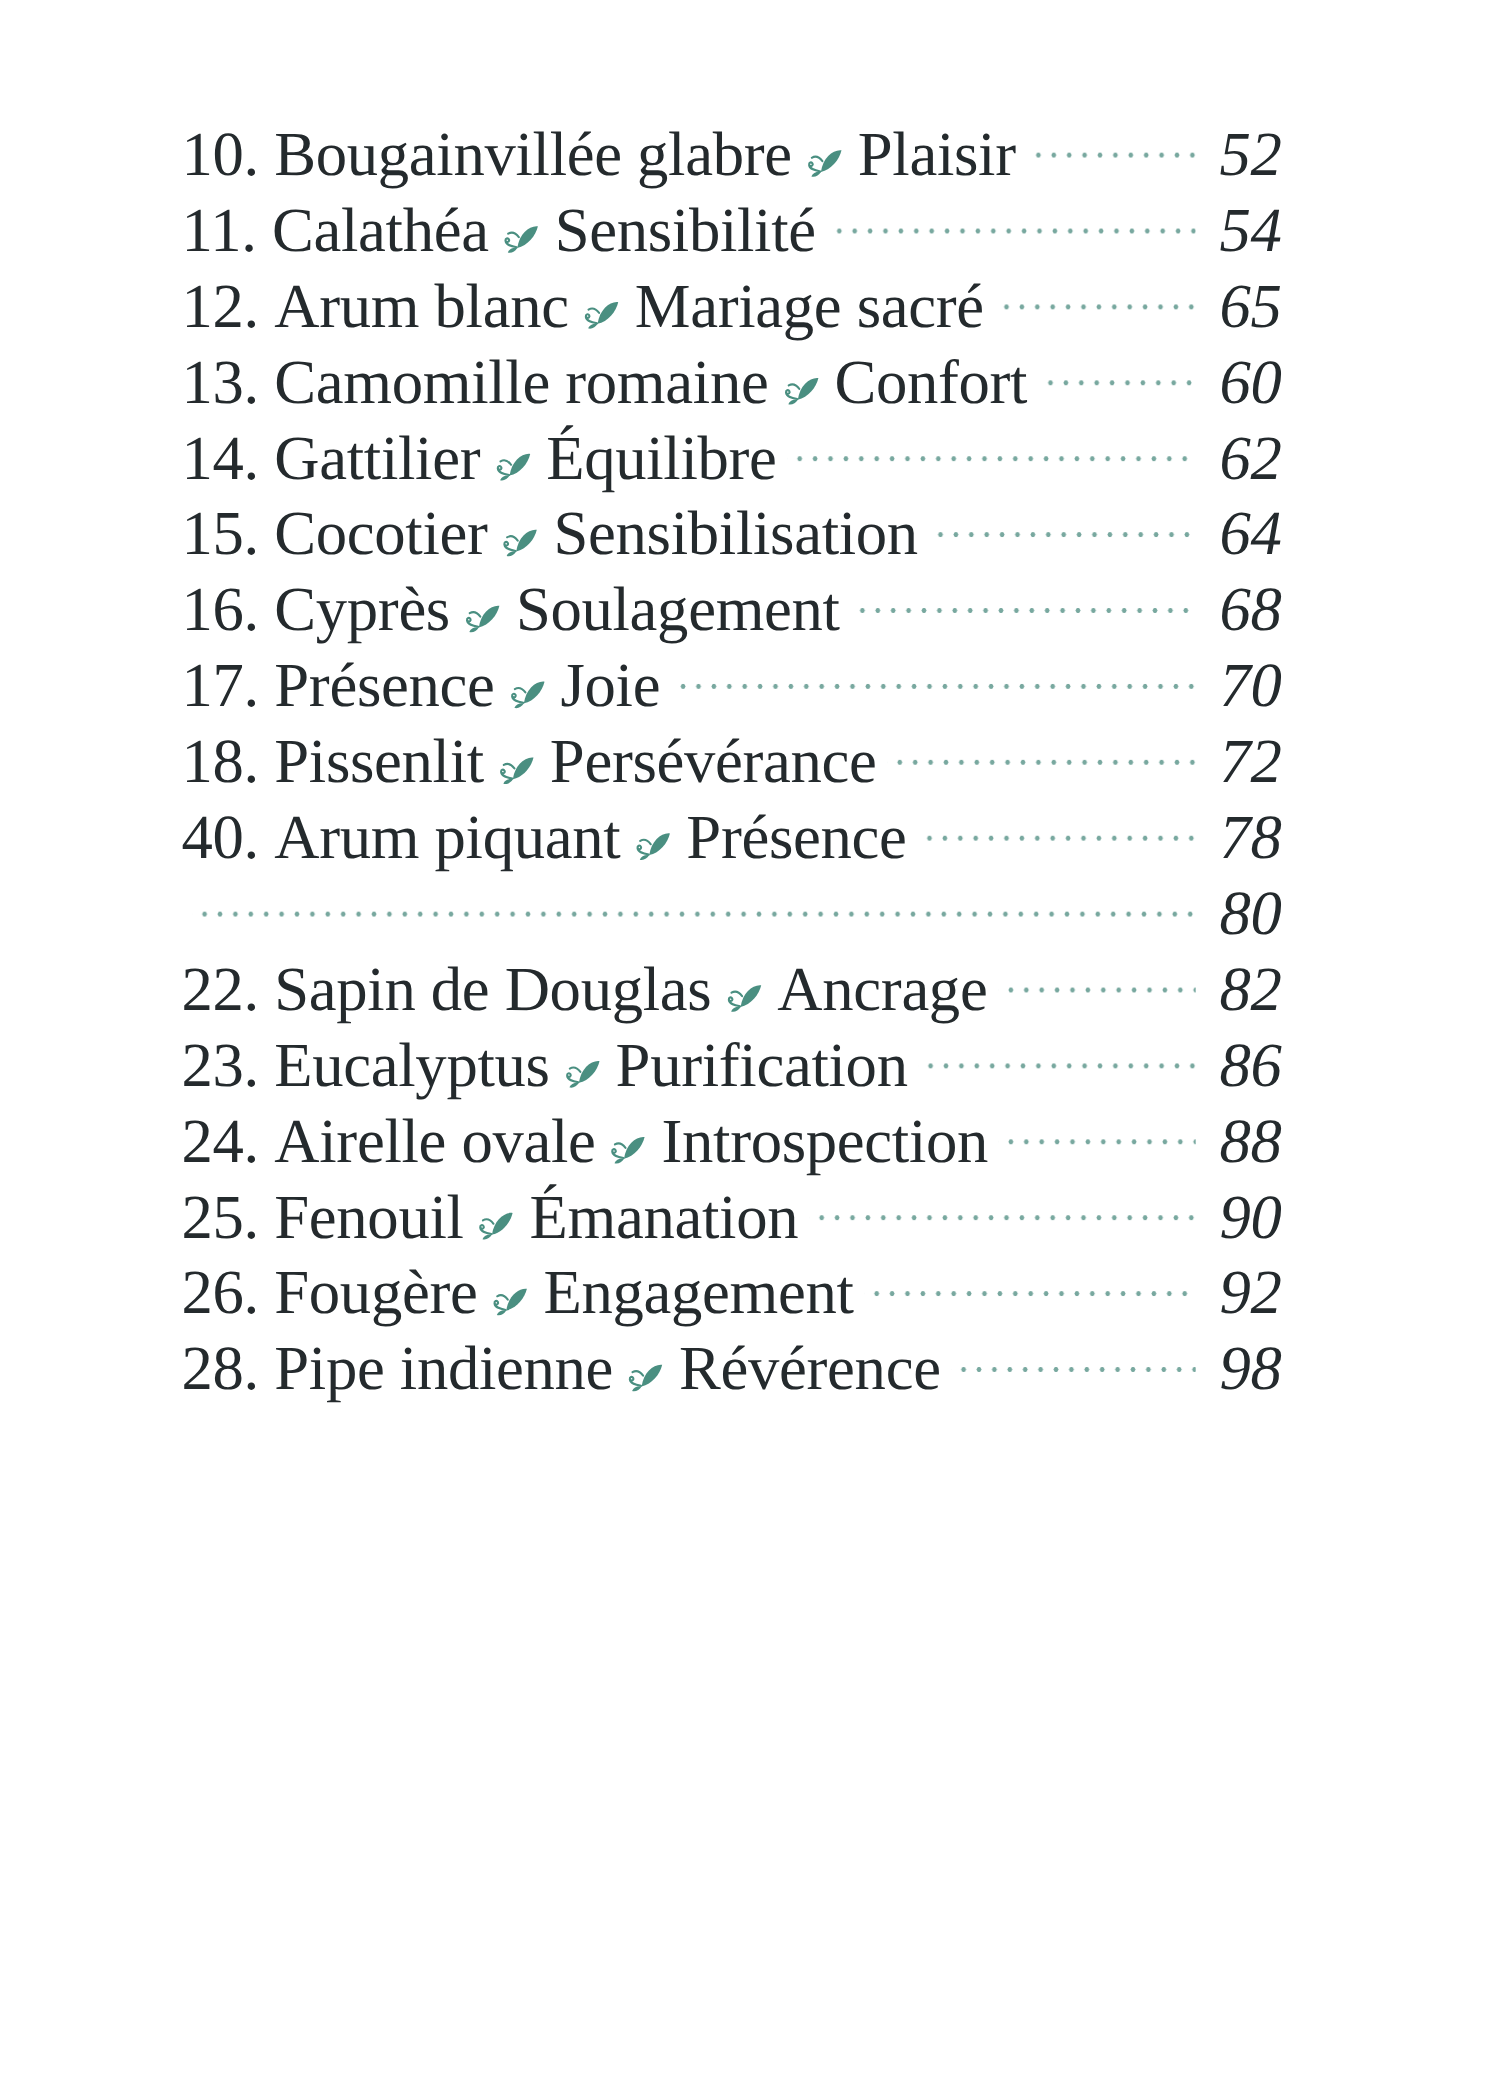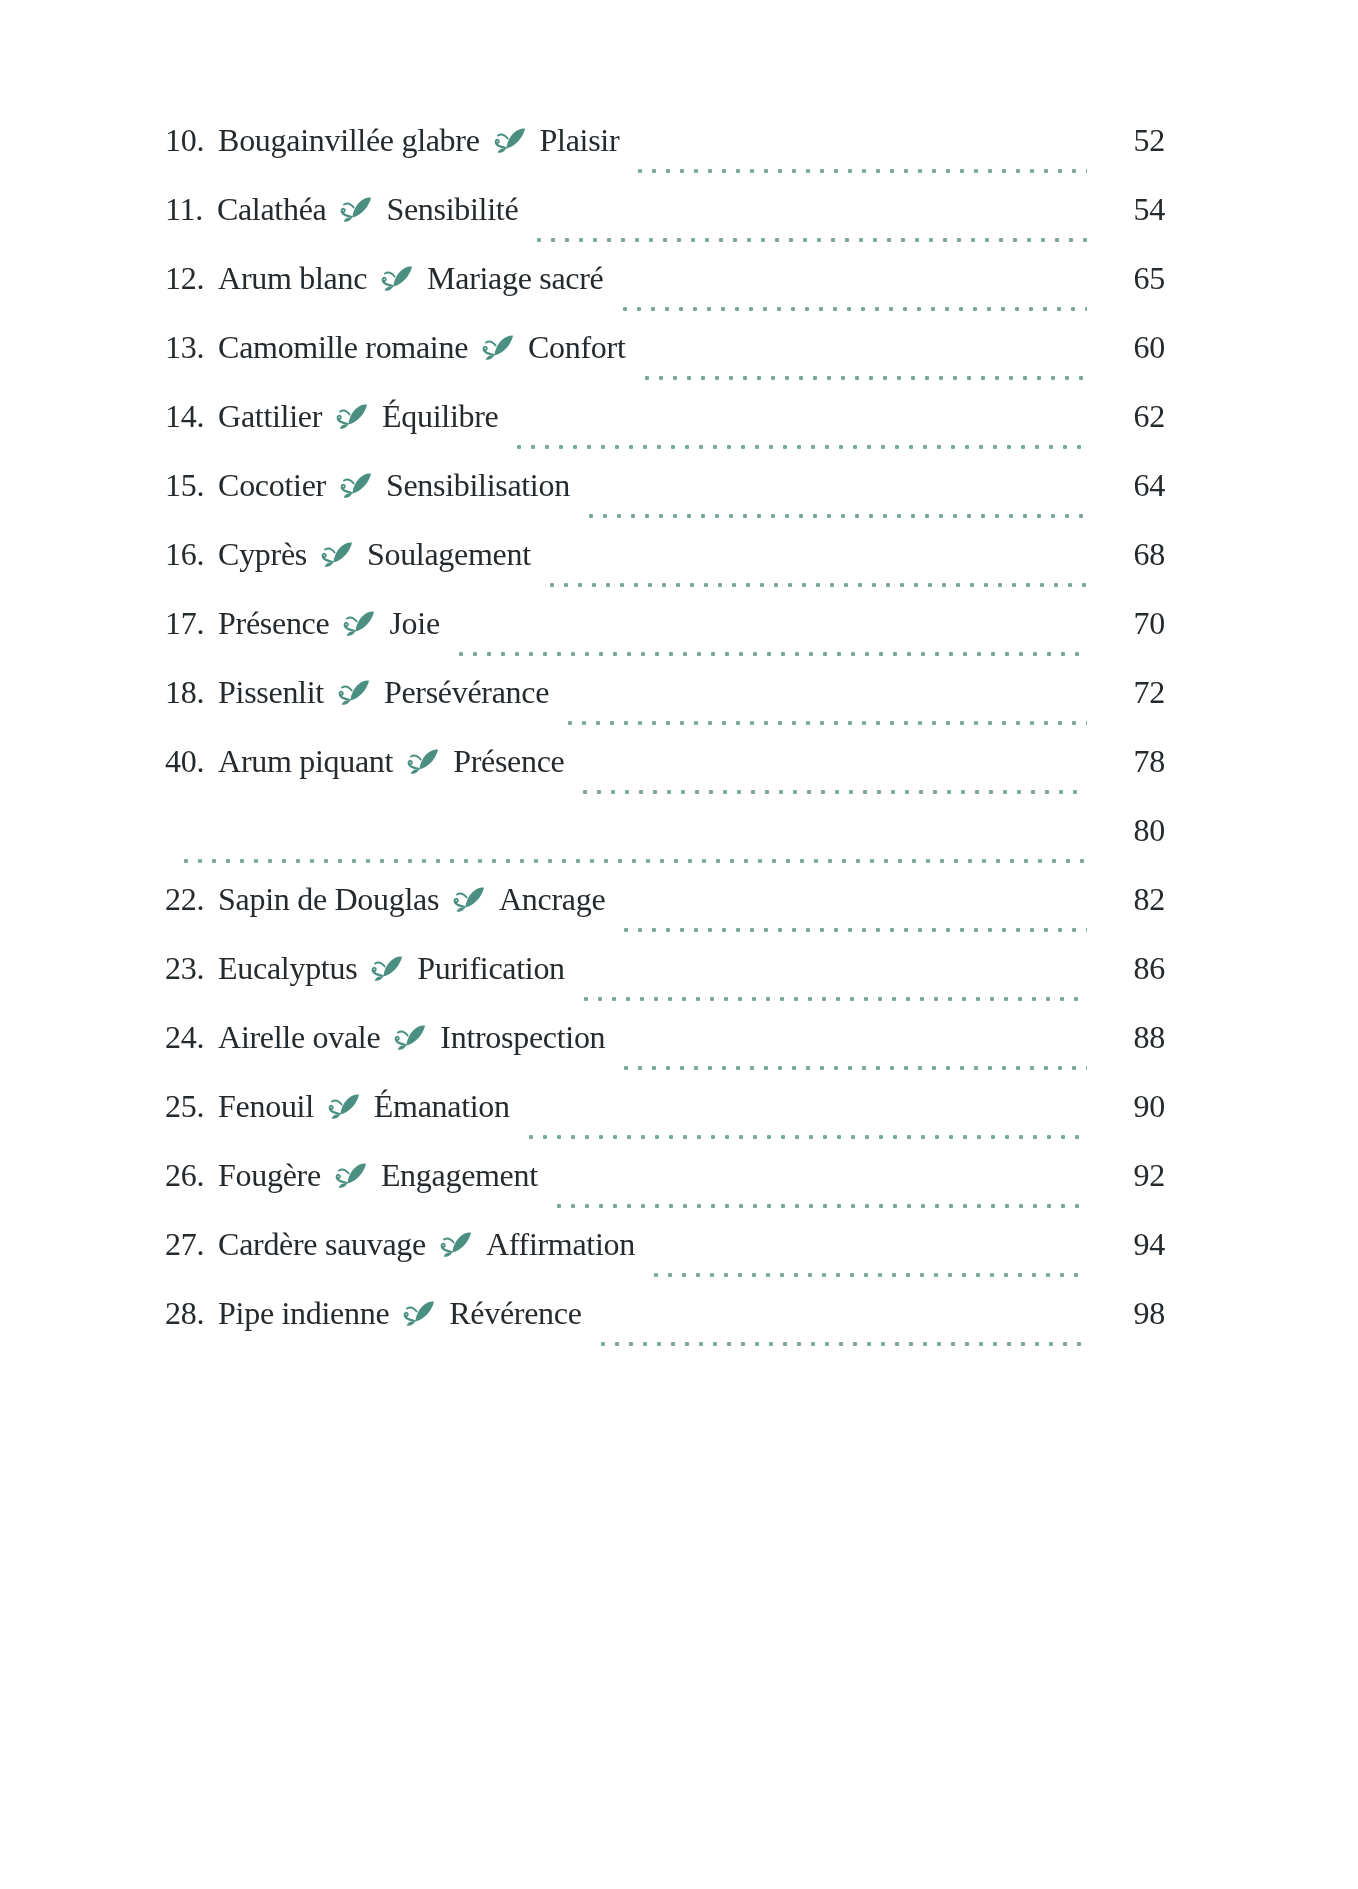--- a/index.html
+++ b/index.html
@@ -21,24 +21,24 @@
     height:1889px;
     background:var(--bg);
     padding:106px 193px 0 165px;
   }
   .toc-list{
     display:flex;
     flex-direction:column;
   }
   .toc-row{
     display:flex;
-    align-items:flex-end;
+    align-items:center;
     height:69px;
     line-height:69px;
-    font-size:32px;
+    font-size:57px;
     letter-spacing:-0.3px;
     white-space:nowrap;
   }
   .entry-text{
     white-space:nowrap;
   }
   .num{
     margin-right:14px;
   }
   .fleuron{
@@ -61,20 +61,21 @@
     margin:0 16px 0 10px;
     background-image:radial-gradient(circle, var(--dot) 2px, rgba(0,0,0,0) 2.4px);
     background-size:14px 8px;
     background-repeat:repeat-x;
     background-position:4px bottom;
   }
   .pagenum{
     flex:0 0 auto;
     min-width:62px;
     text-align:right;
+    font-style:italic;
   }
 </style>
 </head>
 <body>
 
 <div class="page">
   <div class="toc-list">
   <div class="toc-row">
     <span class="entry-text"><span class="num">10.</span><span class="name">Bougainvillée glabre</span><span class="fleuron"><svg viewBox="0 0 36 32" xmlns="http://www.w3.org/2000/svg" aria-hidden="true">
         <g fill="var(--accent)" stroke="none">
@@ -299,34 +300,20 @@
         </g>
         <g fill="none" stroke="var(--accent)" stroke-width="2" stroke-linecap="round">
           <path d="M13.5 25.4 C8 24.4 3.2 23.4 2.6 19.2 C2.3 16.8 4.8 15.8 5.9 17.8 C6.7 19.3 5 20.8 3.7 20"></path>
           <path d="M15.5 15.5 C12.5 11.5 8.5 10.2 5.2 12.2"></path>
         </g>
       </svg></span><span class="meaning">Engagement</span></span>
     <span class="leader"></span>
     <span class="pagenum">92</span>
   </div>
 
-  <div class="toc-row">
-    <span class="entry-text"><span class="num">27.</span><span class="name">Cardère sauvage</span><span class="fleuron"><svg viewBox="0 0 36 32" xmlns="http://www.w3.org/2000/svg" aria-hidden="true">
-        <g fill="var(--accent)" stroke="none">
-          <path d="M14 26 C16 12 26 4 34 5 C32 14 24 24 14 26 Z"></path>
-          <path d="M14 26 C12 29.5 8 31.5 4.8 30.4 C6 27 10 25.3 14 26 Z"></path>
-        </g>
-        <g fill="none" stroke="var(--accent)" stroke-width="2" stroke-linecap="round">
-          <path d="M13.5 25.4 C8 24.4 3.2 23.4 2.6 19.2 C2.3 16.8 4.8 15.8 5.9 17.8 C6.7 19.3 5 20.8 3.7 20"></path>
-          <path d="M15.5 15.5 C12.5 11.5 8.5 10.2 5.2 12.2"></path>
-        </g>
-      </svg></span><span class="meaning">Affirmation</span></span>
-    <span class="leader"></span>
-    <span class="pagenum">94</span>
-  </div>
 
   <div class="toc-row">
     <span class="entry-text"><span class="num">28.</span><span class="name">Pipe indienne</span><span class="fleuron"><svg viewBox="0 0 36 32" xmlns="http://www.w3.org/2000/svg" aria-hidden="true">
         <g fill="var(--accent)" stroke="none">
           <path d="M14 26 C16 12 26 4 34 5 C32 14 24 24 14 26 Z"></path>
           <path d="M14 26 C12 29.5 8 31.5 4.8 30.4 C6 27 10 25.3 14 26 Z"></path>
         </g>
         <g fill="none" stroke="var(--accent)" stroke-width="2" stroke-linecap="round">
           <path d="M13.5 25.4 C8 24.4 3.2 23.4 2.6 19.2 C2.3 16.8 4.8 15.8 5.9 17.8 C6.7 19.3 5 20.8 3.7 20"></path>
           <path d="M15.5 15.5 C12.5 11.5 8.5 10.2 5.2 12.2"></path>

